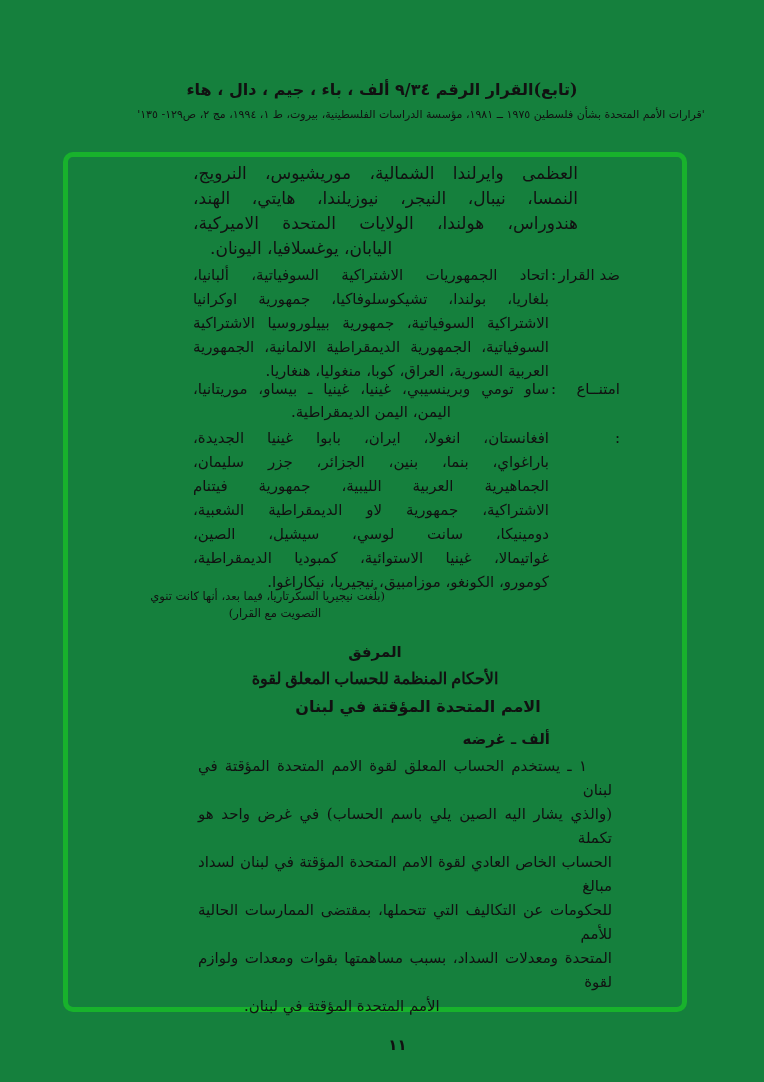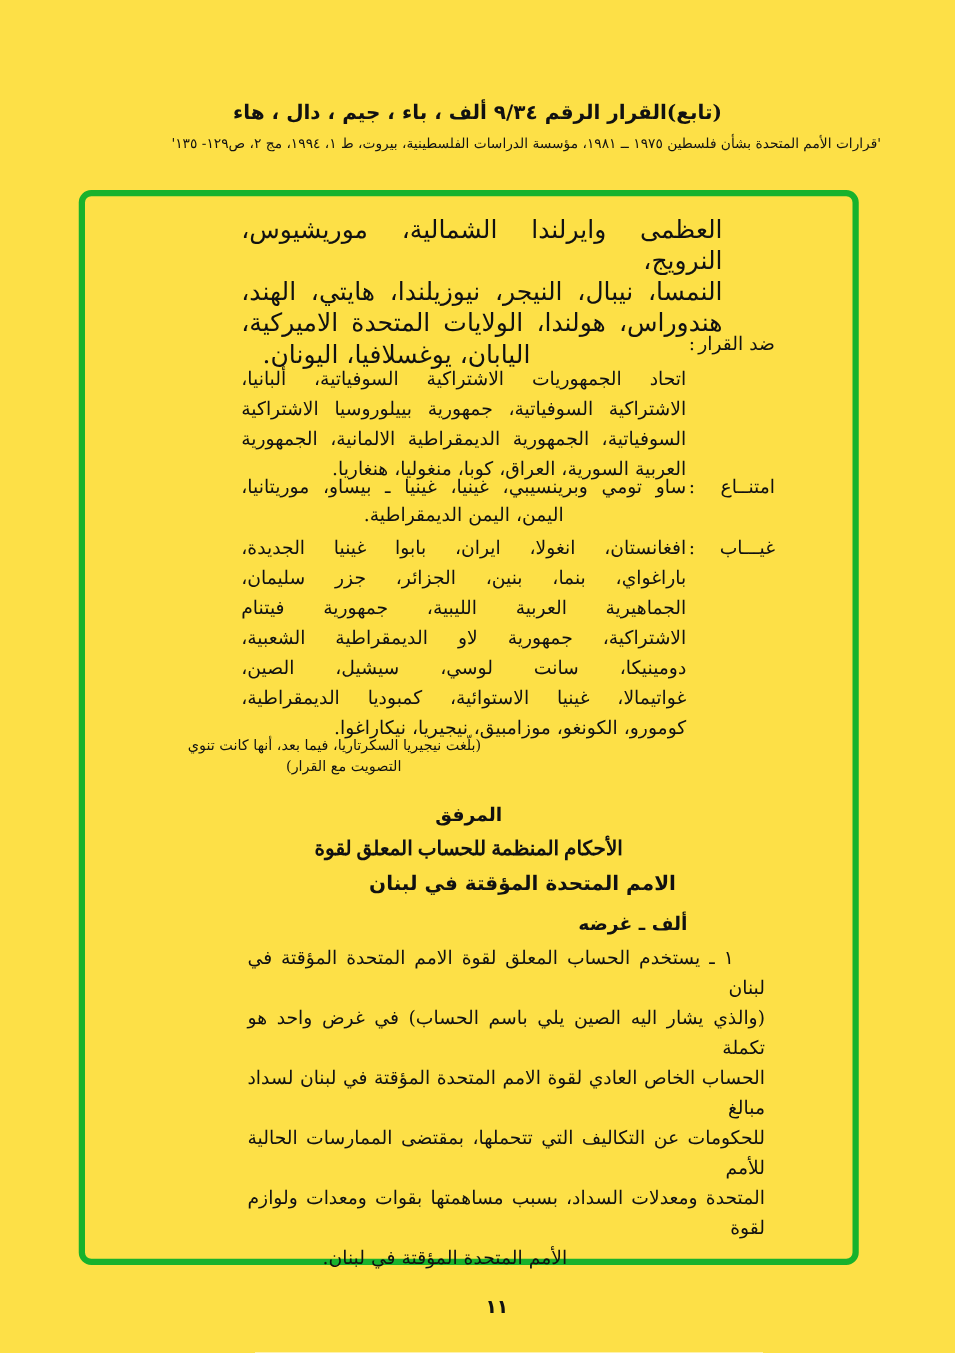--- a/index.html
+++ b/index.html
@@ -1,19 +1,19 @@
 <!DOCTYPE html>
 <html lang="ar"><head>
 <meta charset="utf-8">
 <style>
   html,body{margin:0;padding:0;background:#ffffff;}
   .page{
     position:relative;
     width:764px;height:1082px;
-    background:#fde047;
+    background:#15803d;
     font-family:"DejaVu Serif","DejaVu Sans",serif;
     color:#111;
     direction:rtl;
     overflow:hidden;
   }
   .header1{
     position:absolute;top:80px;left:0;width:764px;
     text-align:center;font-weight:bold;font-size:16px;line-height:20px;
   }
   .header2{
@@ -23,36 +23,36 @@
   .frame{
     position:absolute;left:63px;top:152px;width:624px;height:860px;
     border:5px solid #18b22c;border-radius:10px;
     box-sizing:border-box;
   }
   .lines .ln{
     text-align:justify;
     text-align-last:justify;
   }
   .block1{
-    position:absolute;left:193px;top:171px;width:385px;
-    font-size:20px;line-height:25px;
+    position:absolute;left:193px;top:161px;width:385px;
+    font-size:17px;line-height:25px;
   }
   .vblock{
     position:absolute;left:193px;width:427px;
     display:flex;
     font-size:15px;
   }
   .vlabel{
     width:71px;flex:0 0 71px;
     display:flex;justify-content:space-between;
     padding-left:2px;box-sizing:border-box;
     white-space:nowrap;
   }
   .vtext{flex:1 1 auto;min-width:0;}
-  .against{top:263px;}  .against .vtext{line-height:24px;margin-top:28px;}  .against .vlabel{line-height:24px;}
+  .against{top:263px;}  .against .vtext{line-height:24px;}  .against .vlabel{line-height:24px;}
   .abstain{top:378px;}  .abstain .vtext{line-height:23px;}  .abstain .vlabel{line-height:23px;}
   .absent{top:426px;}   .absent .vtext{line-height:24px;}   .absent .vlabel{line-height:24px;}
   .note{
     position:absolute;left:165px;top:588px;width:220px;
     font-size:11.5px;line-height:17px;
   }
   .note .ln{text-align:right;text-align-last:right;white-space:nowrap;}
   .h-annex{
     position:absolute;left:63px;top:643px;width:624px;
     text-align:center;font-weight:bold;font-size:15px;
@@ -95,40 +95,40 @@
       <div class="ln" style="text-align: left; text-align-last: left; margin-left: 17px;">اليابان، يوغسلافيا، اليونان.</div>
     </div>
 
   <div class="vblock against">
     <div class="vlabel">
       <span>ضد القرار</span>
         <span>:</span>
     </div>
     <div class="vtext lines">
         <div class="ln">اتحاد الجمهوريات الاشتراكية السوفياتية، ألبانيا،</div>
+        <div class="ln">بلغاريا، بولندا، تشيكوسلوفاكيا، جمهورية اوكرانيا</div>
         <div class="ln">الاشتراكية السوفياتية، جمهورية بييلوروسيا الاشتراكية</div>
         <div class="ln">السوفياتية، الجمهورية الديمقراطية الالمانية، الجمهورية</div>
         <div class="ln" style="text-align: right; text-align-last: right;">العربية السورية، العراق، كوبا، منغوليا، هنغاريا.</div>
       </div>
   </div>
 
   <div class="vblock abstain">
     <div class="vlabel">
       <span>امتنــاع</span>
         <span>:</span>
     </div>
     <div class="vtext lines">
         <div class="ln">ساو تومي وبرينسيبي، غينيا، غينيا ـ بيساو، موريتانيا،</div>
         <div class="ln" style="text-align: center; text-align-last: center;">اليمن، اليمن الديمقراطية.</div>
       </div>
   </div>
 
   <div class="vblock absent">
     <div class="vlabel">
-      <span>غيـــاب</span>
         <span>:</span>
     </div>
     <div class="vtext lines">
         <div class="ln">افغانستان، انغولا، ايران، بابوا غينيا الجديدة،</div>
         <div class="ln">باراغواي، بنما، بنين، الجزائر، جزر سليمان،</div>
         <div class="ln">الجماهيرية العربية الليبية، جمهورية فيتنام</div>
         <div class="ln">الاشتراكية، جمهورية لاو الديمقراطية الشعبية،</div>
         <div class="ln">دومينيكا، سانت لوسي، سيشيل، الصين،</div>
         <div class="ln">غواتيمالا، غينيا الاستوائية، كمبوديا الديمقراطية،</div>
         <div class="ln" style="text-align: right; text-align-last: right;">كومورو، الكونغو، موزامبيق، نيجيريا، نيكاراغوا.</div>
@@ -144,18 +144,18 @@
   <div class="h-sub1">الأحكام المنظمة للحساب المعلق لقوة</div>
   <div class="h-sub2">الامم المتحدة المؤقتة في لبنان</div>
   <div class="h-alef">ألف ـ غرضه</div>
 
   <div class="para lines">
       <div class="ln" style="text-indent: 25px;">١ ـ يستخدم الحساب المعلق لقوة الامم المتحدة المؤقتة في لبنان</div>
       <div class="ln">(والذي يشار اليه الصين يلي باسم الحساب) في غرض واحد هو تكملة</div>
       <div class="ln">الحساب الخاص العادي لقوة الامم المتحدة المؤقتة في لبنان لسداد مبالغ</div>
       <div class="ln">للحكومات عن التكاليف التي تتحملها، بمقتضى الممارسات الحالية للأمم</div>
       <div class="ln">المتحدة ومعدلات السداد، بسبب مساهمتها بقوات ومعدات ولوازم لقوة</div>
-      <div class="ln" style="text-align: left; text-align-last: left; margin-left: 60px;">الأمم المتحدة المؤقتة في لبنان.</div>
+      <div class="ln" style="text-align: left; text-align-last: left; margin-left: 46px;">الأمم المتحدة المؤقتة في لبنان.</div>
     </div>
 
   <div class="pagenum">١١</div>
 
 </div>
 
 </body></html>

